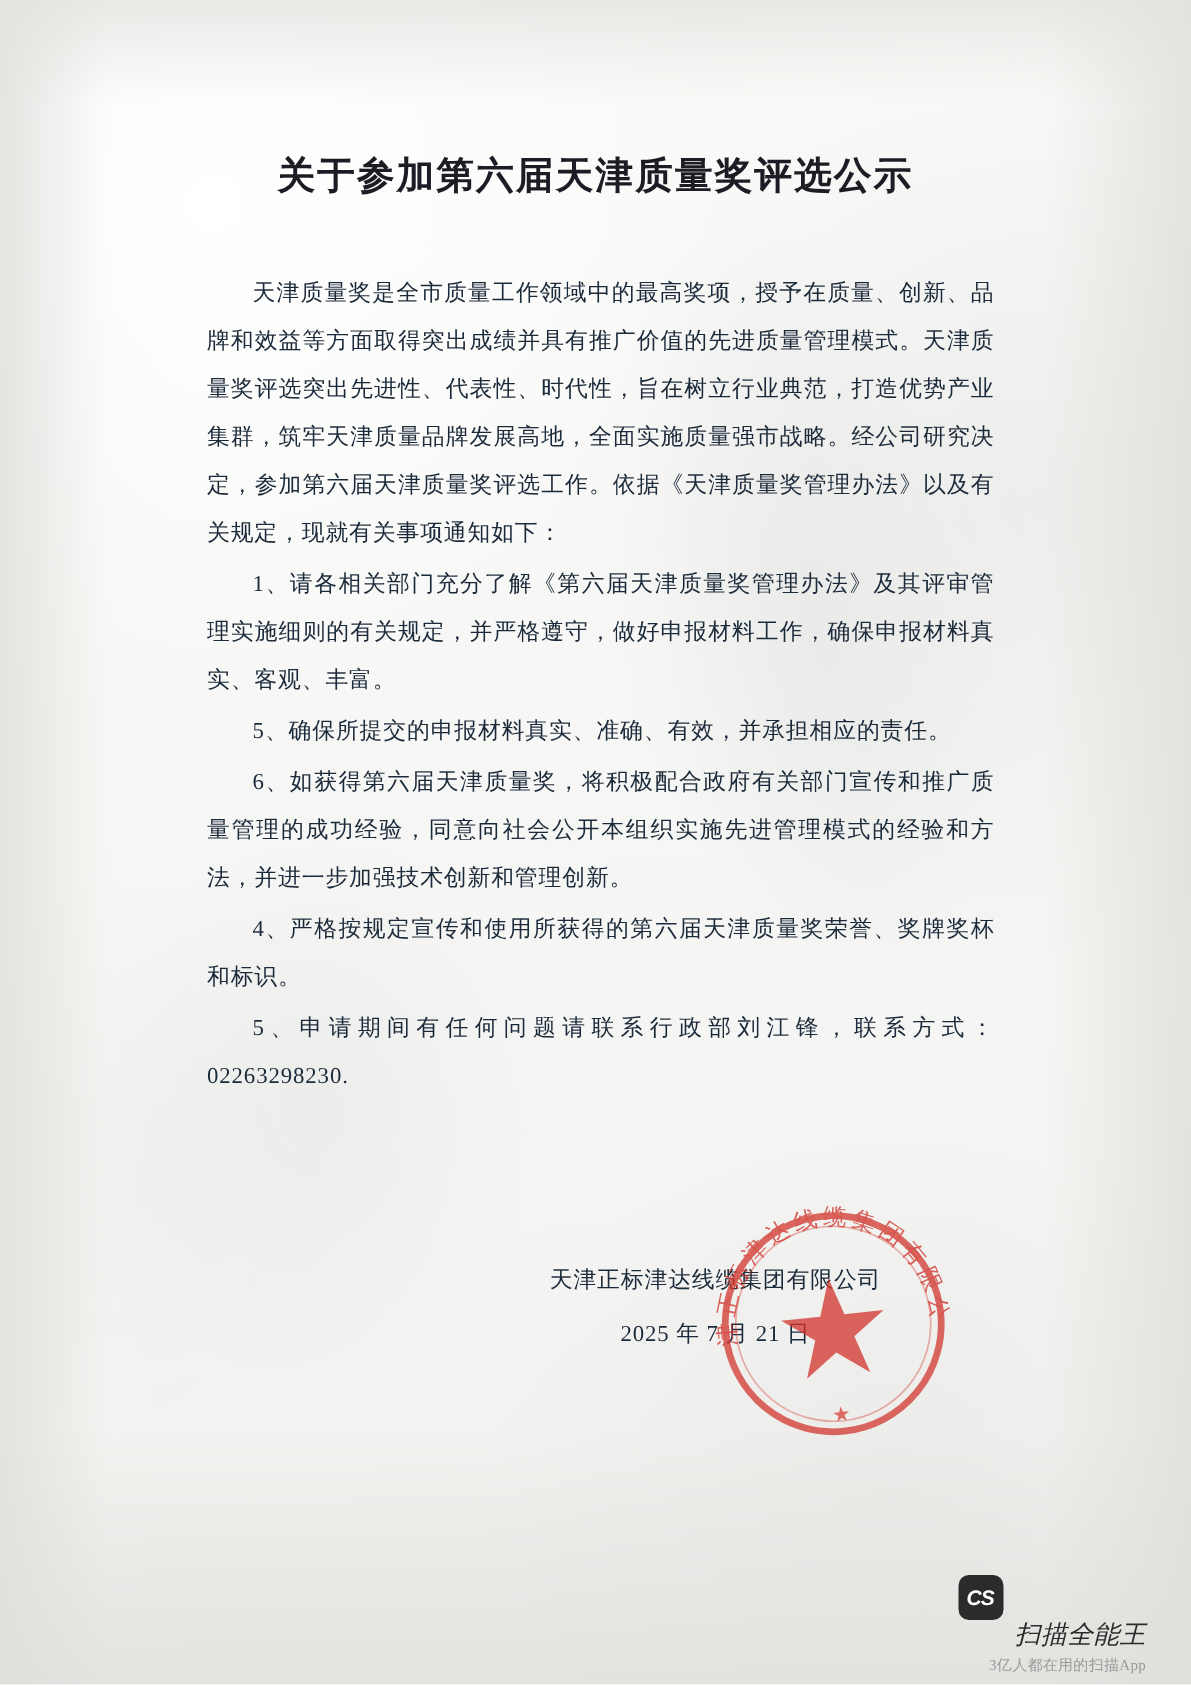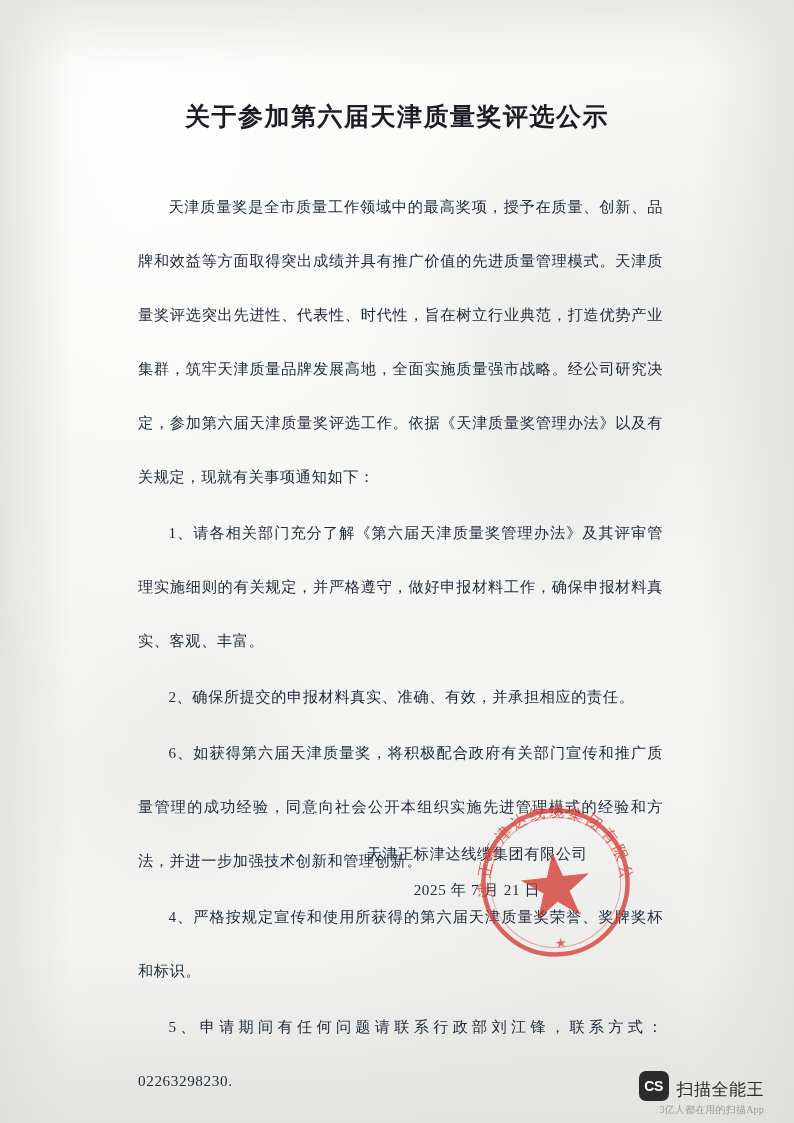--- a/index.html
+++ b/index.html
@@ -82,21 +82,21 @@
 
   .body-block {
     position: absolute;
     left: 138px;
     top: 180px;
     width: 525px;
   }
 
   .para {
     font-size: 15.2px;
-    line-height: 54px;
+    line-height: 32px;
     color: #1b2a3a;
     letter-spacing: 0.6px;
     text-align: justify;
     text-justify: inter-ideograph;
     margin: 0 0 2px 0;
     text-indent: 2em;
   }
 
   
   .sign-block {
@@ -126,22 +126,23 @@
     transform: rotate(-6deg);
   }
   .seal svg { display: block; }
 
   
   .cs-watermark {
     position: absolute;
     right: 30px;
     bottom: 22px;
     display: flex;
-    align-items: flex-end;
+    align-items: flex-start;
     gap: 8px;
+    font-style: italic;
   }
   .cs-badge {
     width: 30px;
     height: 30px;
     border-radius: 7px;
     background: #2b2b2b;
     color: #ffffff;
     font-family: "Liberation Sans", sans-serif;
     font-size: 14px;
     font-weight: bold;
@@ -179,21 +180,21 @@
   <div class="crease c6"></div>
 </div>
 
 <div class="doc">
 
   <div class="doc-title">关于参加第六届天津质量奖评选公示</div>
 
   <div class="body-block">
     <p class="para">天津质量奖是全市质量工作领域中的最高奖项，授予在质量、创新、品牌和效益等方面取得突出成绩并具有推广价值的先进质量管理模式。天津质量奖评选突出先进性、代表性、时代性，旨在树立行业典范，打造优势产业集群，筑牢天津质量品牌发展高地，全面实施质量强市战略。经公司研究决定，参加第六届天津质量奖评选工作。依据《天津质量奖管理办法》以及有关规定，现就有关事项通知如下：</p>
     <p class="para">1、请各相关部门充分了解《第六届天津质量奖管理办法》及其评审管理实施细则的有关规定，并严格遵守，做好申报材料工作，确保申报材料真实、客观、丰富。</p>
-    <p class="para">2、确保所提交的申报材料真实、准确、有效，并承担相应的责任。</p>
+    <p class="para">5、确保所提交的申报材料真实、准确、有效，并承担相应的责任。</p>
     <p class="para">6、如获得第六届天津质量奖，将积极配合政府有关部门宣传和推广质量管理的成功经验，同意向社会公开本组织实施先进管理模式的经验和方法，并进一步加强技术创新和管理创新。</p>
     <p class="para">4、严格按规定宣传和使用所获得的第六届天津质量奖荣誉、奖牌奖杯和标识。</p>
     <p class="para">5、申请期间有任何问题请联系行政部刘江锋，联系方式：02263298230.</p>
   </div>
 
   <div class="sign-block">
     <div class="sign-line">天津正标津达线缆集团有限公司</div>
     <div class="sign-line">2025 年 7 月 21 日</div>
   </div>
 

